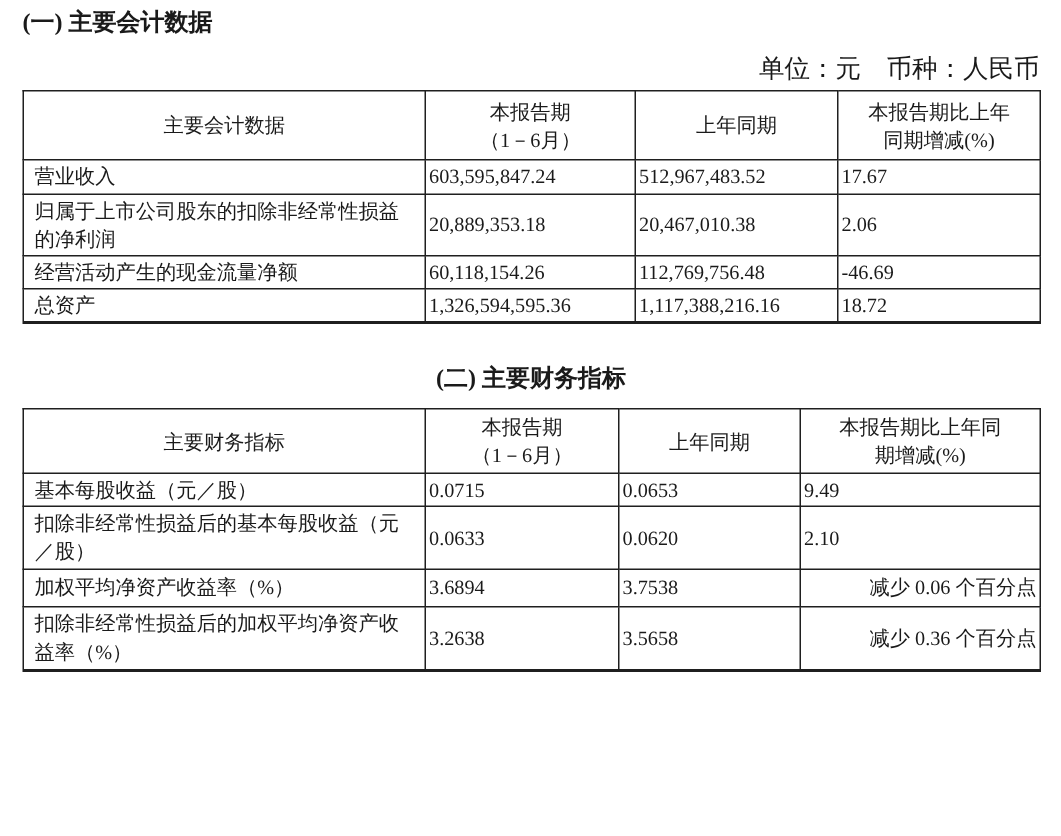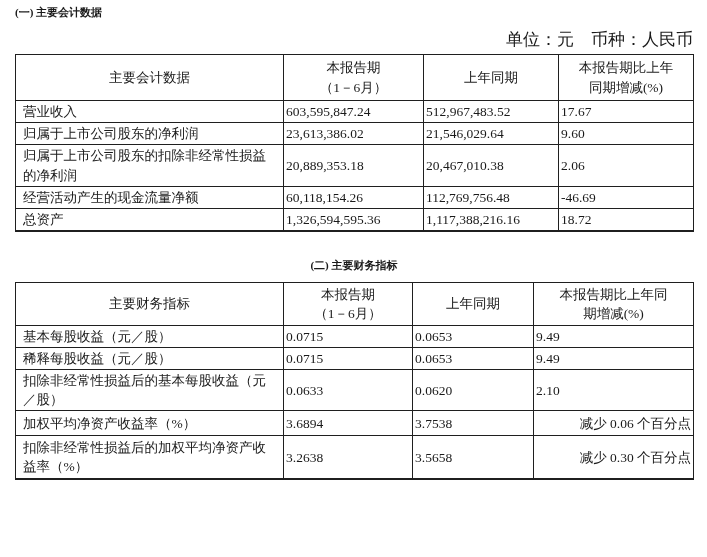--- a/index.html
+++ b/index.html
@@ -11,21 +11,21 @@
     width: 707px;
     height: 557px;
     box-sizing: border-box;
     padding: 6px 14px 0 15px;
     font-family: "Liberation Serif", "DejaVu Serif", serif;
     color: #1a1a1a;
     font-size: 13.5px;
     overflow: hidden;
   }
   .section-title {
-    font-size: 11px;
+    font-size: 16px;
     font-weight: bold;
     margin: 0;
     line-height: 1.25;
   }
   .unit-note {
     text-align: right;
     font-size: 17px;
     margin: 10px 0 4px 0;
     line-height: 1.2;
   }
@@ -98,26 +98,20 @@
     <td class="hd">上年同期</td>
     <td class="hd">本报告期比上年
 同期增减(%)</td>
   </tr>
   <tr class="h-single">
     <td class="lbl">营业收入</td>
     <td class="num">603,595,847.24</td>
     <td class="num">512,967,483.52</td>
     <td class="num">17.67</td>
   </tr>
-  <tr class="h-single">
-    <td class="lbl">归属于上市公司股东的净利润</td>
-    <td class="num">23,613,386.02</td>
-    <td class="num">21,546,029.64</td>
-    <td class="num">9.60</td>
-  </tr>
   <tr class="h-double">
     <td class="lbl">归属于上市公司股东的扣除非经常性损益的净利润</td>
     <td class="num">20,889,353.18</td>
     <td class="num">20,467,010.38</td>
     <td class="num">2.06</td>
   </tr>
   <tr class="h-single">
     <td class="lbl">经营活动产生的现金流量净额</td>
     <td class="num">60,118,154.26</td>
     <td class="num">112,769,756.48</td>
@@ -151,38 +145,32 @@
     <td class="hd">上年同期</td>
     <td class="hd">本报告期比上年同
 期增减(%)</td>
   </tr>
   <tr class="h-single">
     <td class="lbl">基本每股收益（元／股）</td>
     <td class="num">0.0715</td>
     <td class="num">0.0653</td>
     <td class="num">9.49</td>
   </tr>
-  <tr class="h-single">
-    <td class="lbl">稀释每股收益（元／股）</td>
-    <td class="num">0.0715</td>
-    <td class="num">0.0653</td>
-    <td class="num">9.49</td>
-  </tr>
   <tr class="h-double">
     <td class="lbl">扣除非经常性损益后的基本每股收益（元／股）</td>
     <td class="num">0.0633</td>
     <td class="num">0.0620</td>
     <td class="num">2.10</td>
   </tr>
   <tr class="h-mid">
     <td class="lbl">加权平均净资产收益率（%）</td>
     <td class="num">3.6894</td>
     <td class="num">3.7538</td>
     <td class="ctr">减少 0.06 个百分点</td>
   </tr>
   <tr class="h-sub">
     <td class="lbl">扣除非经常性损益后的加权平均净资产收益率（%）</td>
     <td class="num">3.2638</td>
     <td class="num">3.5658</td>
-    <td class="ctr">减少 0.30 个百分点</td>
+    <td class="ctr">减少 0.36 个百分点</td>
   </tr>
 </tbody>
   </table>
 
 </body></html>

